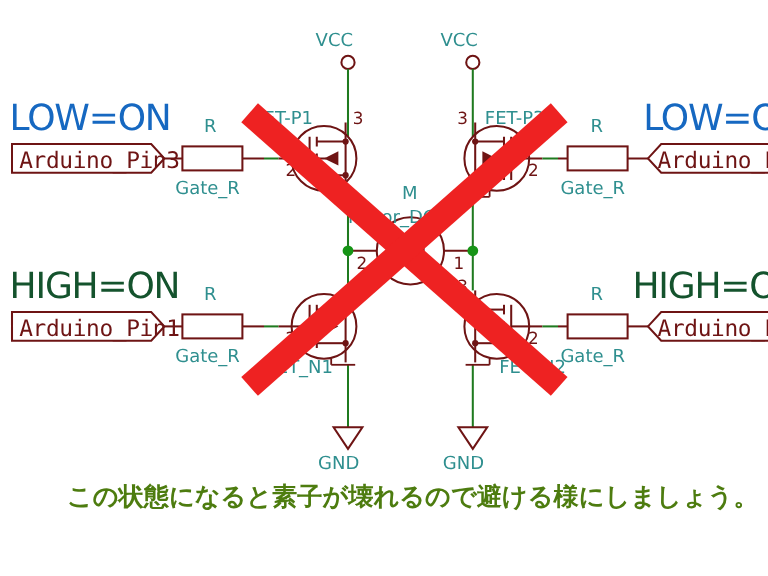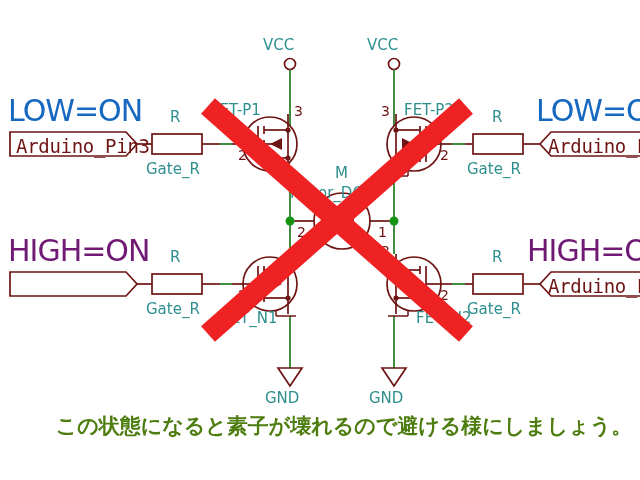--- a/index.html
+++ b/index.html
@@ -10,21 +10,21 @@
   }
   body {
     width: 640px;
     height: 480px;
     position: relative;
     overflow: hidden;
     font-family: "DejaVu Sans", "Liberation Sans", sans-serif;
   }
   #stage {
     position: absolute;
-    left: 0; top: 16px;
+    left: 0; top: 4px;
     width: 640px;
     height: 375px;
     background: #ffffff;
   }
   #schematic {
     position: absolute;
     left: 0; top: 0;
     width: 640px;
     height: 480px;
   }
@@ -53,21 +53,21 @@
     letter-spacing: -0.3px;
   }
   
   .callout {
     font-size: 30px;
     font-weight: normal;
     font-family: "DejaVu Sans", "Liberation Sans", sans-serif;
     letter-spacing: -1px;
   }
   .callout.low  { color: #1668c1; }
-  .callout.high { color: #701a75; }
+  .callout.high { color: #14532d; }
 
   
   #caption {
     position: absolute;
     left: 0;
     top: 396px;
     width: 640px;
     text-align: center;
     color: #4d7c0f;
     font-size: 21px;
@@ -255,20 +255,21 @@
   <div class="txt lbl-teal" style="left:367px; top:22px;">VCC</div>
   <div class="txt lbl-teal" style="left:265px; top:375px;">GND</div>
   <div class="txt lbl-teal" style="left:369px; top:375px;">GND</div>
 
   <div class="txt callout low" style="left:8px; top:80px;">LOW=ON</div>
   <div class="txt callout low" style="left:536px; top:80px;">LOW=ON</div>
   <div class="txt callout high" style="left:8px; top:220px;">HIGH=ON</div>
   <div class="txt callout high" style="left:527px; top:220px;">HIGH=ON</div>
 
   <div class="txt port-text" style="left:16px; top:121px;">Arduino_Pin3</div>
+  <div class="txt port-text" style="left:16px; top:261px;">Arduino_Pin1</div>
   <div class="txt port-text" style="left:548px; top:121px;">Arduino_Pin</div>
   <div class="txt port-text" style="left:548px; top:261px;">Arduino_Pin</div>
 
   <div class="txt lbl-teal" style="left:170px; top:94px;">R</div>
   <div class="txt lbl-teal" style="left:146px; top:146px;">Gate_R</div>
 
   <div class="txt lbl-teal" style="left:492px; top:94px;">R</div>
   <div class="txt lbl-teal" style="left:467px; top:146px;">Gate_R</div>
 
   <div class="txt lbl-teal" style="left:170px; top:234px;">R</div>

